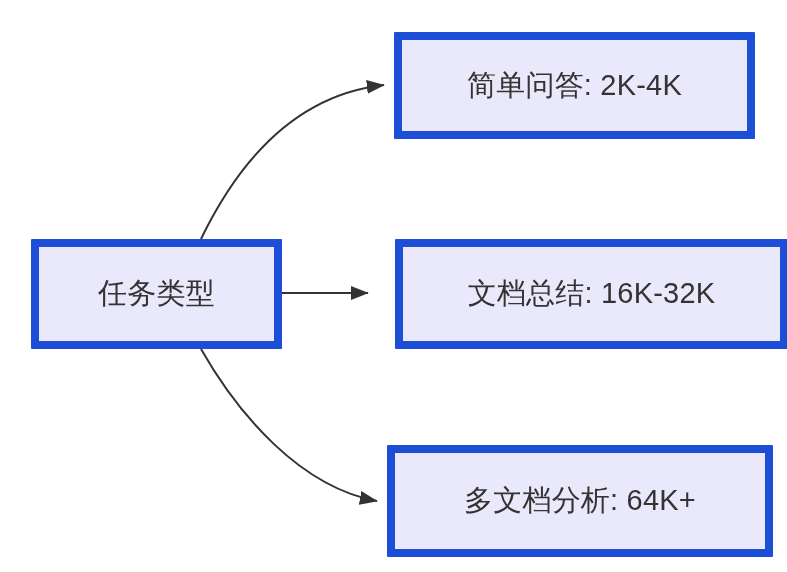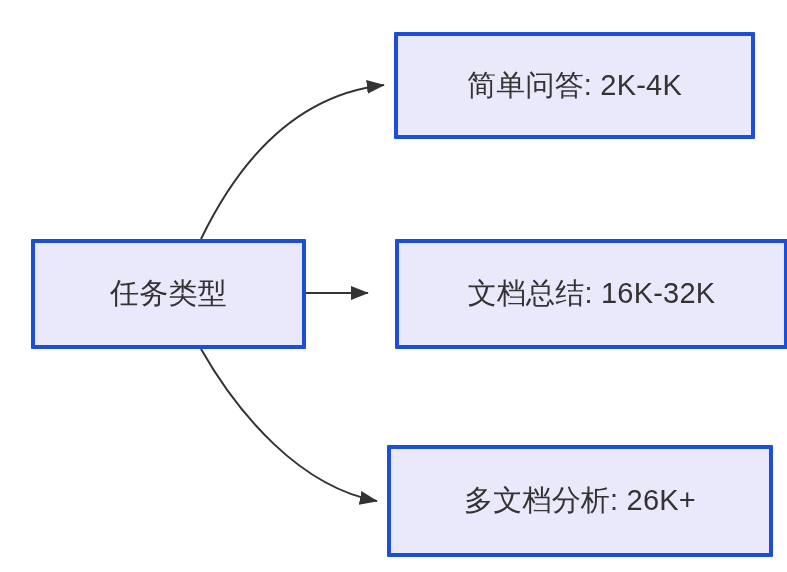--- a/index.html
+++ b/index.html
@@ -23,36 +23,36 @@
     left: 0;
     top: 0;
     width: 787px;
     height: 572px;
     pointer-events: none;
   }
   .node {
     position: absolute;
     box-sizing: border-box;
     background: #eae8fb;
-    border: 4px solid #1d4ed8;
+    border: 8px solid #1d4ed8;
     border-radius: 1px;
     display: flex;
     align-items: center;
     justify-content: center;
     color: #333333;
     font-size: 29px;
     line-height: 1.15;
     white-space: nowrap;
     letter-spacing: 0.2px;
   }
   .node-label {
     display: block;
   }
   
-  #node-root   { left: 31px;  top: 239px; width: 275px; height: 110px; }
+  #node-root   { left: 31px;  top: 239px; width: 251px; height: 110px; }
   #node-simple { left: 394px; top: 32px;  width: 361px; height: 107px; }
   #node-doc    { left: 395px; top: 239px; width: 393px; height: 110px; }
   #node-multi  { left: 387px; top: 445px; width: 386px; height: 112px; }
 </style>
 </head>
 <body>
 
 <div id="canvas">
 
   <svg id="edge-layer" viewBox="0 0 787 572" width="787" height="572" xmlns="http://www.w3.org/2000/svg">
@@ -75,16 +75,16 @@
 
   <div class="node" id="node-simple">
     <span class="node-label">简单问答: 2K-4K</span>
   </div>
 
   <div class="node" id="node-doc">
     <span class="node-label">文档总结: 16K-32K</span>
   </div>
 
   <div class="node" id="node-multi">
-    <span class="node-label">多文档分析: 26K+</span>
+    <span class="node-label">多文档分析: 64K+</span>
   </div>
 
 </div>
 
 </body></html>

